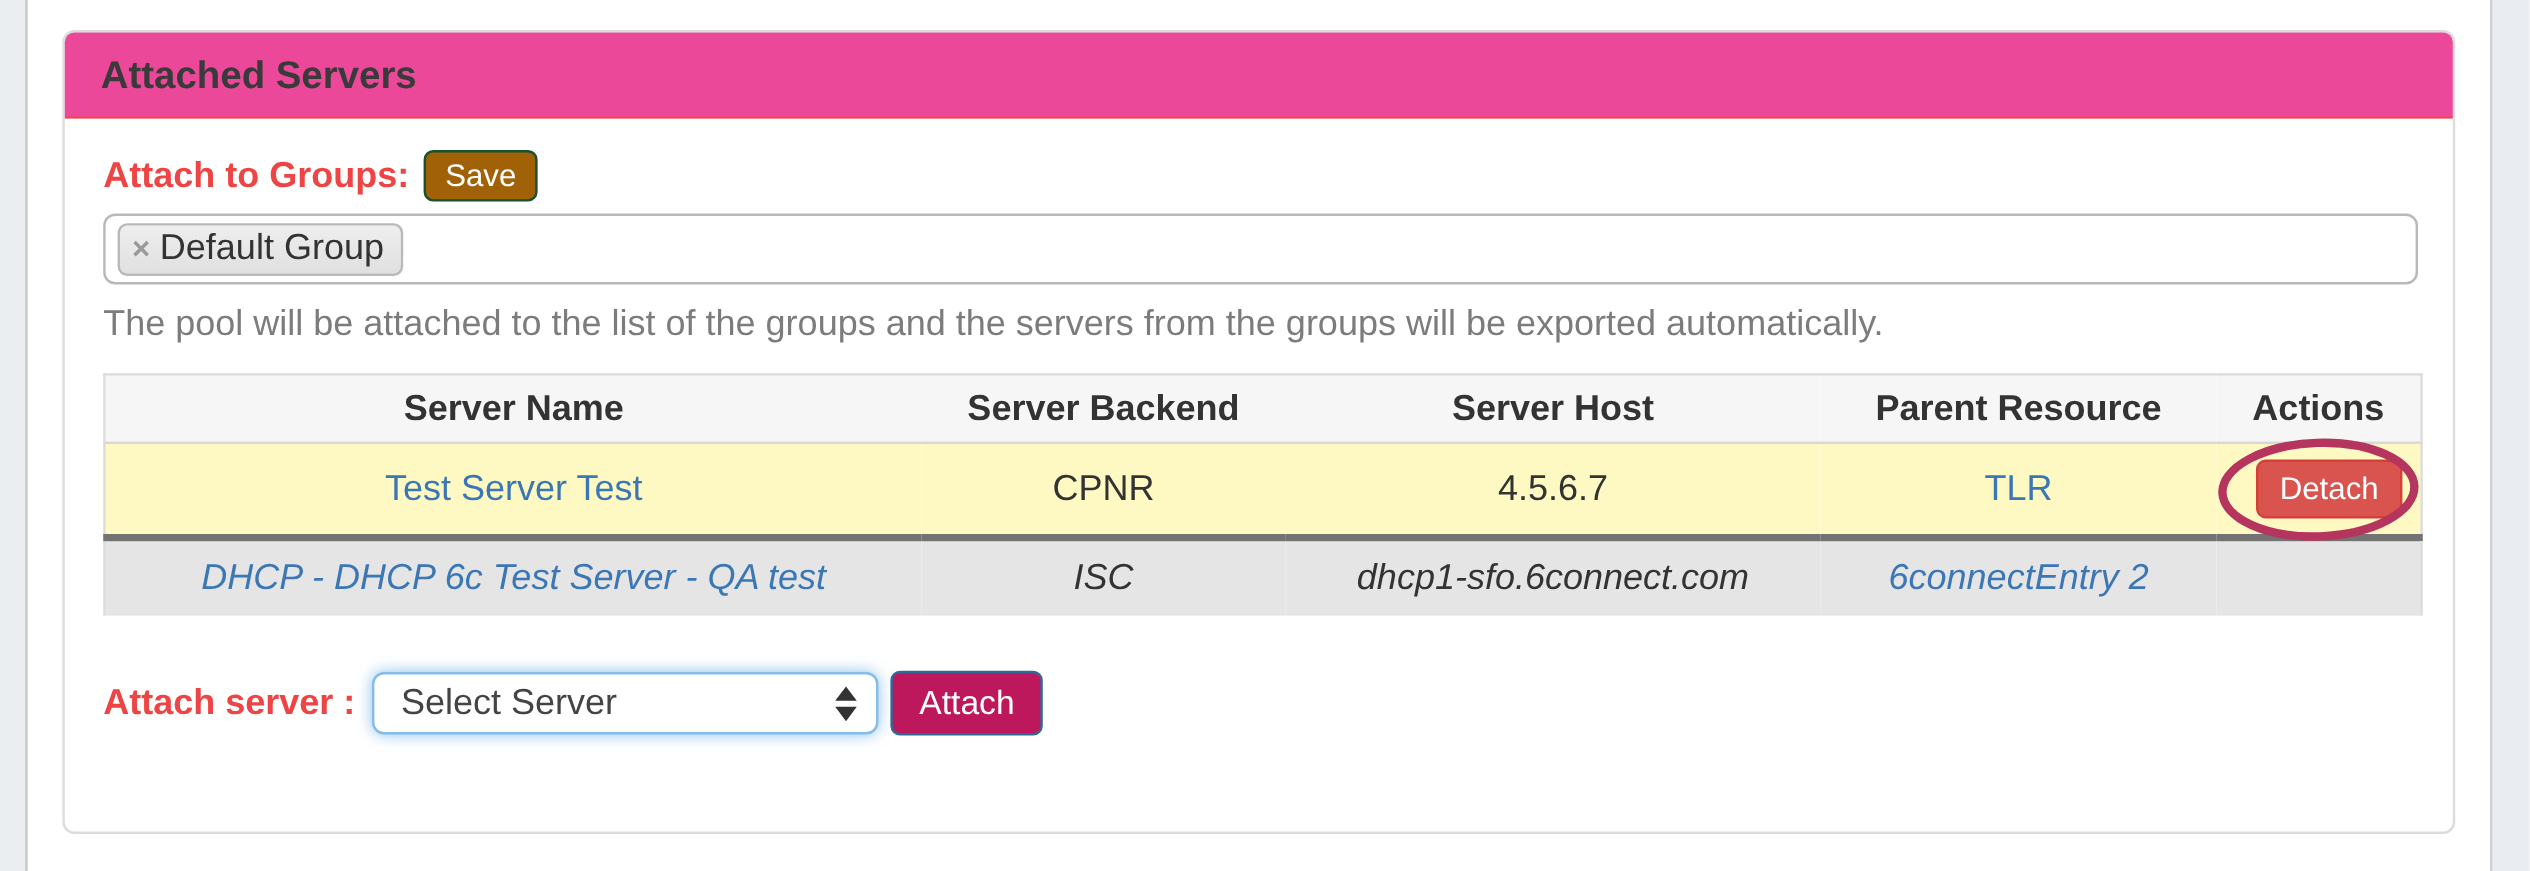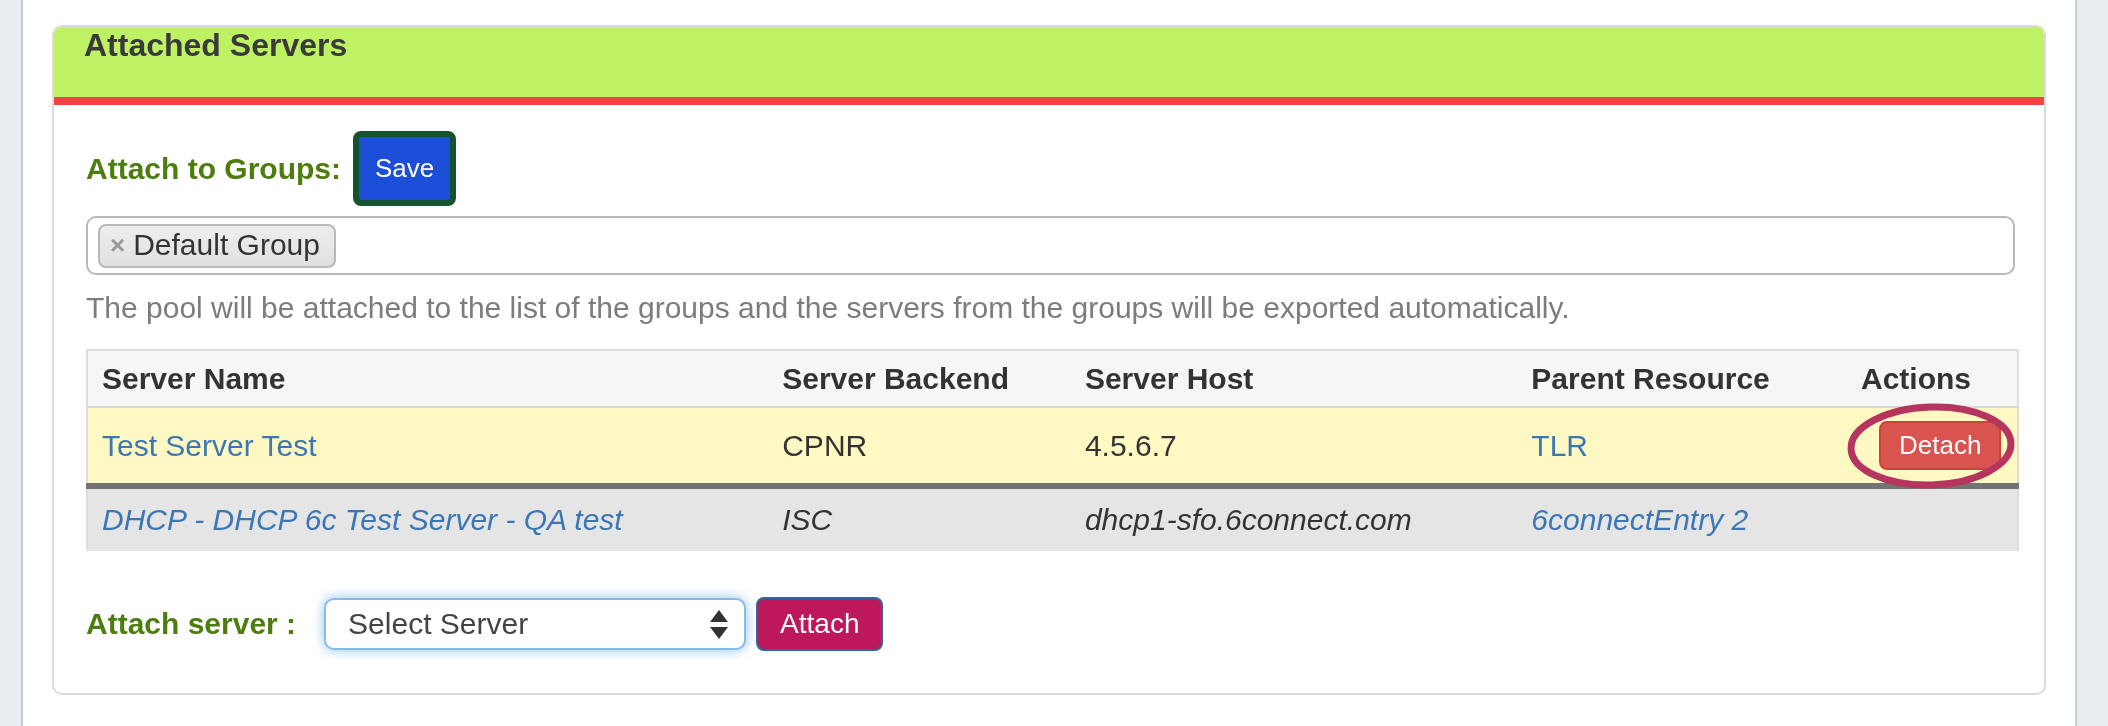--- a/index.html
+++ b/index.html
@@ -12,67 +12,67 @@
   
   .edge-left{position:absolute;left:0;top:0;bottom:0;width:21px;background:#eaeef1;border-right:2px solid #c9c9c9;}
   .edge-right{position:absolute;right:0;top:0;bottom:0;width:31px;background:#e9edf1;border-left:2px solid #ccd1d6;}
 
   
   .panel{
     position:absolute;left:52px;top:25px;width:1994px;height:670px;
     background:#fff;border:2px solid #dcdcdc;border-radius:10px;box-sizing:border-box;
   }
   .panel-heading{
-    height:70px;background:#bef264;border-bottom:8px solid #ef4444;
-    border-radius:8px 8px 0 0;display:flex;align-items:flex-start;padding:0 30px;
+    height:70px;background:#ec4899;border-bottom:2px solid #ef4444;
+    border-radius:8px 8px 0 0;display:flex;align-items:center;padding:0 30px;
   }
   .panel-title{font-size:32px;font-weight:bold;color:#3a3a3a;}
   .panel-body{padding:26px 29px 0 32px;}
 
   
   .groups-row{display:flex;align-items:center;}
-  .bold-label{font-weight:bold;font-size:30px;color:#4d7c0f;}
+  .bold-label{font-weight:bold;font-size:30px;color:#ef4444;}
   .btn{display:inline-flex;align-items:center;justify-content:center;color:#fff;
        border-radius:8px;cursor:pointer;user-select:none;box-sizing:border-box;margin-left:18px;}
-  .btn-save{margin-left:12px;background:#1d4ed8;border:6px solid #14532d;font-size:26px;padding:16px 16px;}
+  .btn-save{margin-left:12px;background:#a16207;border:2px solid #14532d;font-size:26px;padding:4px 16px;}
   .tags-input{
     margin-top:10px;height:59px;border:2px solid #b9b9b9;border-radius:10px;
     box-sizing:border-box;display:flex;align-items:center;padding:0 10px;background:#fff;
   }
   .tag{
     display:inline-flex;align-items:center;
     background:linear-gradient(#eeeeee,#e0e0e0);
     border:2px solid #b9b9b9;border-radius:8px;
     padding:2px 14px 4px 10px;font-size:30px;color:#333;
   }
   .tag-x{color:#999;font-size:26px;margin-right:8px;font-weight:bold;cursor:pointer;line-height:1;}
   .help-text{margin-top:16px;font-size:30px;color:#7c7c7c;}
 
   
   table.servers{
     margin-top:24px;width:1933px;border-collapse:collapse;font-size:30px;
     border-left:2px solid #ddd;border-right:2px solid #ddd;border-top:2px solid #ddd;
   }
-  table.servers th,table.servers td{padding:0 14px;text-align:left;white-space:nowrap;vertical-align:middle;}
+  table.servers th,table.servers td{padding:0 14px;text-align:center;white-space:nowrap;vertical-align:middle;}
   table.servers thead th{height:55px;background:#f6f6f6;border-bottom:2px solid #d8d8d8;font-weight:bold;color:#333;}
   tr.row-main td{height:75px;background:#fef9c3;border-bottom:6px solid #737373;}
   tr.row-caption td{height:59px;background:#f5f5f5;border-bottom:2px solid #ddd;text-align:center;font-weight:bold;color:#333;}
   tr.row-inherited td{height:62px;background:#e5e5e5;font-style:italic;}
   a.tbl-link{color:#3c77b5;text-decoration:none;cursor:pointer;}
 
   
   .detach-wrap{position:relative;display:inline-block;}
   .btn-detach{background:#d9534f;border:2px solid #d43f3a;font-size:26px;padding:7px 18px;}
   .ellipse-svg{position:absolute;left:50%;top:50%;transform:translate(-50%,-50%) rotate(-2deg);
                overflow:visible;pointer-events:none;}
 
   
   .attach-row{display:flex;align-items:center;margin-top:46px;}
   .select-box{
-    margin-left:28px;width:422px;height:52px;background:#fff;
+    margin-left:14px;width:422px;height:52px;background:#fff;
     border:2px solid #85bce8;border-radius:10px;
     box-shadow:0 0 12px rgba(90,165,230,.7);
     display:flex;align-items:center;padding:0 16px 0 22px;
     font-size:30px;color:#444;box-sizing:border-box;cursor:pointer;
   }
   .stepper{margin-left:auto;display:flex;flex-direction:column;align-items:center;gap:5px;}
   .tri-up{width:0;height:0;border-left:9px solid transparent;border-right:9px solid transparent;border-bottom:12px solid #333;}
   .tri-down{width:0;height:0;border-left:9px solid transparent;border-right:9px solid transparent;border-top:12px solid #333;}
   .btn-attach{margin-left:10px;background:#be185d;border:2px solid #2f689a;font-size:28px;padding:9px 22px;}
 </style>

